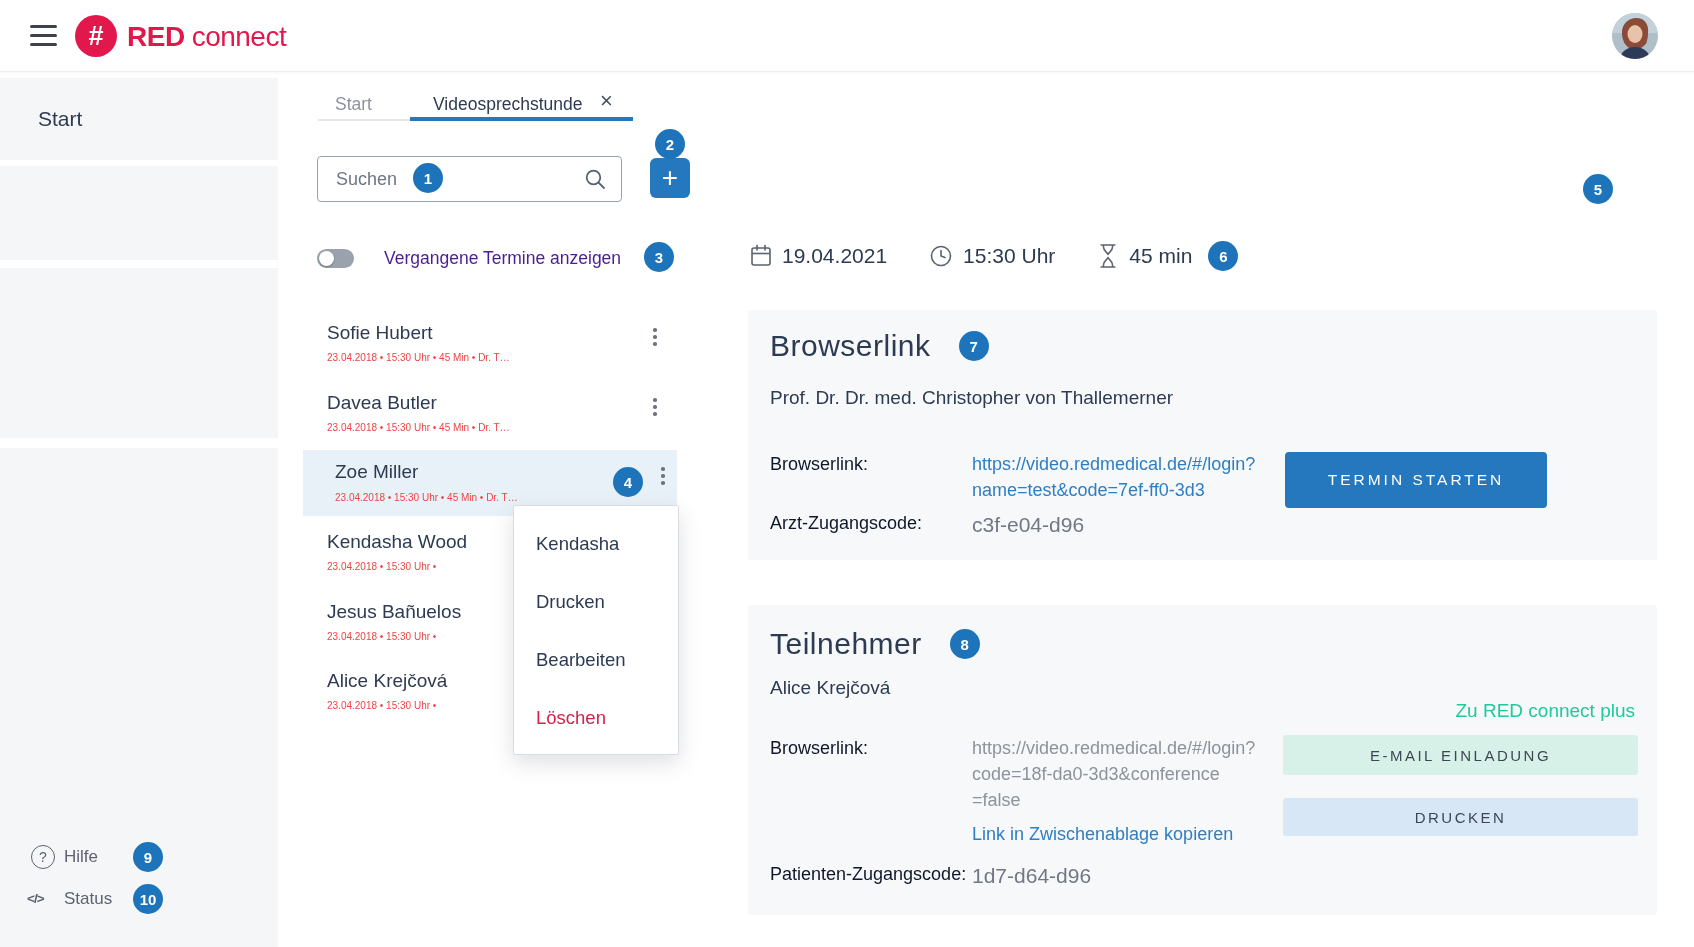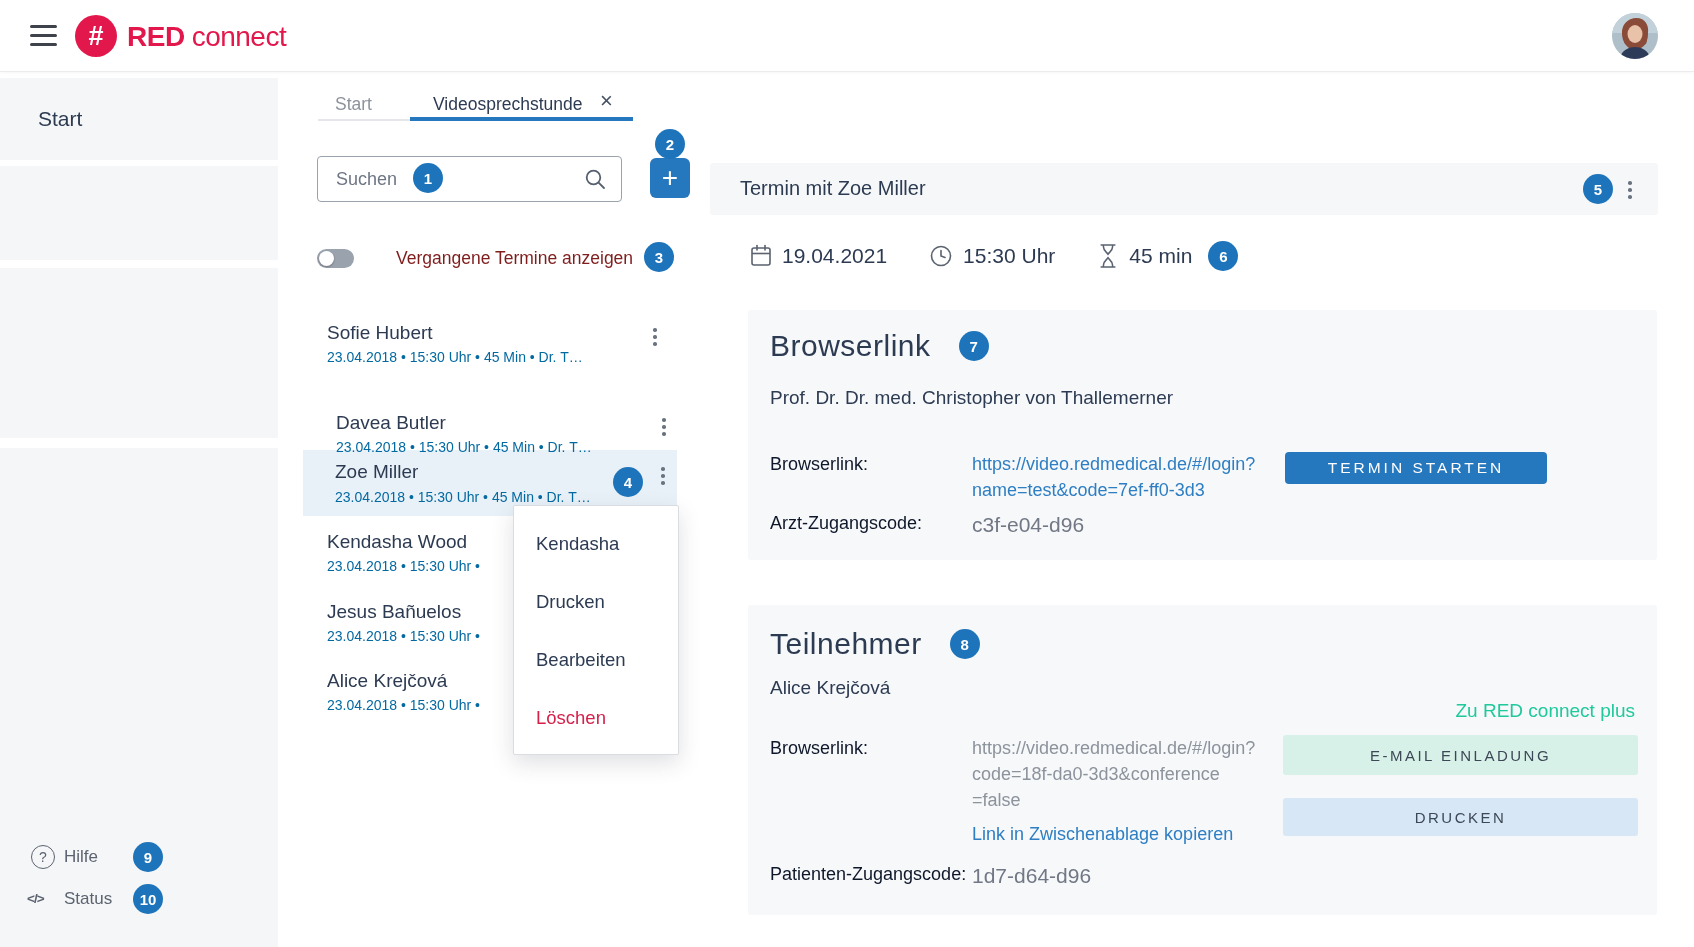--- a/index.html
+++ b/index.html
@@ -31,21 +31,21 @@
   .searchbox input{border:0;outline:none;background:transparent;width:230px;height:40px;margin:1px 0 0 16px;
                    font-size:18px;font-family:"Liberation Sans",sans-serif;color:#2d3b52;}
   .searchbox input::placeholder{color:#6e7684;opacity:1;}
   .plusbtn{position:absolute;left:650px;top:158px;width:40px;height:40px;background:#2577be;border:0;
            border-radius:6px;color:#fff;font-size:28px;line-height:38px;text-align:center;font-weight:300;cursor:pointer;}
   .toggle{position:absolute;left:317px;top:249px;width:37px;height:19px;background:#9aa2ad;border-radius:10px;}
   .toggle .knob{position:absolute;left:2px;top:2px;width:15px;height:15px;border-radius:50%;background:#fff;
                 box-shadow:0 1px 2px rgba(0,0,0,.3);}
   
   .name{font-size:19px;font-weight:500;color:#2d3b52;line-height:22px;}
-  .meta{font-size:14px;color:#0369a1;line-height:17px;}
+  .meta{font-size:10px;color:#ef4444;line-height:17px;}
   .kebab{display:inline-flex;flex-direction:column;gap:3.5px;padding:3px 6px;cursor:pointer;}
   .kebab i{width:3.5px;height:3.5px;border-radius:50%;background:#6a7380;}
   .sel-row{position:absolute;left:303px;top:450px;width:374px;height:66px;background:#e9f1f8;}
   
   .menu{position:absolute;left:513px;top:505px;width:164px;height:248px;background:#fff;
         border:1px solid #d9dce1;border-radius:2px;box-shadow:0 8px 22px rgba(40,50,70,.15);z-index:20;}
   .menu-item{position:absolute;left:22px;font-size:18.5px;color:#2d3b52;cursor:pointer;line-height:22px;}
   .menu-item.danger{color:#d61f4a;}
   
   .hdrbar{position:absolute;left:710px;top:163px;width:948px;height:52px;background:#f5f7f9;border-radius:3px;}
@@ -150,36 +150,36 @@
         </svg>
     </span>
   </div>
   <div class="badge" style="left:413px;top:163px;">1</div>
   <button class="plusbtn">+</button>
   <div class="badge" style="left:655px;top:129px;">2</div>
 
   <div class="toggle">
       <div class="knob"></div>
     </div>
-  <span class="abs" style="left:396px;top:248px;font-size:17.5px;color:#7f1d1d;">Vergangene Termine anzeigen</span>
+  <span class="abs" style="left:384px;top:248px;font-size:17.5px;color:#4c1d95;">Vergangene Termine anzeigen</span>
   <div class="badge" style="left:644px;top:242px;">3</div>
 
   <div class="sel-row"></div>
 
   <div class="abs" style="left:303px;top:315px;width:374px;height:60px;">
     <span class="name abs" style="left:24px;top:7px;">Sofie Hubert</span>
     <span class="meta abs" style="left:24px;top:34px;">23.04.2018  •  15:30 Uhr  •  45 Min  •  Dr. T…</span>
     <span class="kebab abs" style="left:344px;top:10px;">
         <i></i>
         <i></i>
         <i></i>
       </span>
   </div>
 
-  <div class="abs" style="left:312px;top:385px;width:374px;height:60px;margin-top:20px;">
+  <div class="abs" style="left:303px;top:385px;width:374px;height:60px;">
     <span class="name abs" style="left:24px;top:7px;">Davea Butler</span>
     <span class="meta abs" style="left:24px;top:34px;">23.04.2018  •  15:30 Uhr  •  45 Min  •  Dr. T…</span>
     <span class="kebab abs" style="left:344px;top:10px;">
         <i></i>
         <i></i>
         <i></i>
       </span>
   </div>
 
   <div class="abs" style="left:311px;top:450px;width:374px;height:66px;">
@@ -206,28 +206,20 @@
     <span class="meta abs" style="left:24px;top:34px;">23.04.2018  •  15:30 Uhr  •</span>
   </div>
 
   <div class="menu">
     <span class="menu-item" style="top:27px;">Kendasha</span>
     <span class="menu-item" style="top:85px;">Drucken</span>
     <span class="menu-item" style="top:143px;">Bearbeiten</span>
     <span class="menu-item danger" style="top:201px;">Löschen</span>
   </div>
 
-  <div class="hdrbar">
-    <span class="abs" style="left:30px;top:14px;font-size:20px;color:#2d3b52;">Termin mit Zoe Miller</span>
-    <span class="kebab abs" style="left:912px;top:15px;">
-        <i></i>
-        <i></i>
-        <i></i>
-      </span>
-  </div>
   <div class="badge" style="left:1583px;top:174px;">5</div>
 
   <div class="metarow">
     <span class="grp">
       <span>
         <svg class="ic" width="22" height="24" viewBox="0 0 22 24">
             <rect x="2" y="4" width="18" height="17" rx="2" fill="none" stroke="#5b6370" stroke-width="1.6"></rect>
             <line x1="2" y1="9.5" x2="20" y2="9.5" stroke="#5b6370" stroke-width="1.6"></line>
             <line x1="7" y1="1.5" x2="7" y2="6" stroke="#5b6370" stroke-width="1.6" stroke-linecap="round"></line>
             <line x1="15" y1="1.5" x2="15" y2="6" stroke="#5b6370" stroke-width="1.6" stroke-linecap="round"></line>
@@ -263,21 +255,21 @@
       <span class="badge inline">7</span>
     </div>
     <span class="abs" style="left:22px;top:77px;font-size:19px;color:#2d3b52;">Prof. Dr. Dr. med. Christopher von Thallemerner</span>
     <span class="abs lbl" style="left:22px;top:144px;">Browserlink:</span>
     <div class="abs" style="left:224px;top:141px;">
       <div class="link">https://video.redmedical.de/#/login?</div>
       <div class="link">name=test&amp;code=7ef-ff0-3d3</div>
     </div>
     <span class="abs lbl" style="left:22px;top:203px;">Arzt-Zugangscode:</span>
     <span class="abs val" style="left:224px;top:203px;">c3f-e04-d96</span>
-    <button class="btn-primary" style="left:537px;top:142px;width:262px;height:32px;">TERMIN STARTEN</button>
+    <button class="btn-primary" style="left:537px;top:142px;width:262px;height:56px;">TERMIN STARTEN</button>
   </div>
 
   <div class="card" style="top:605px;height:310px;">
     <div class="card-head" style="top:22px;">
       <span class="card-title">Teilnehmer</span>
       <span class="badge inline">8</span>
     </div>
     <span class="abs" style="left:22px;top:72px;font-size:19px;color:#2d3b52;">Alice Krejčová</span>
     <span class="abs teal-link" style="right:22px;top:95px;">Zu RED connect plus</span>
     <button class="btn-soft" style="left:535px;top:130px;width:355px;height:40px;background:#d8f1e8;">E-MAIL EINLADUNG</button>

